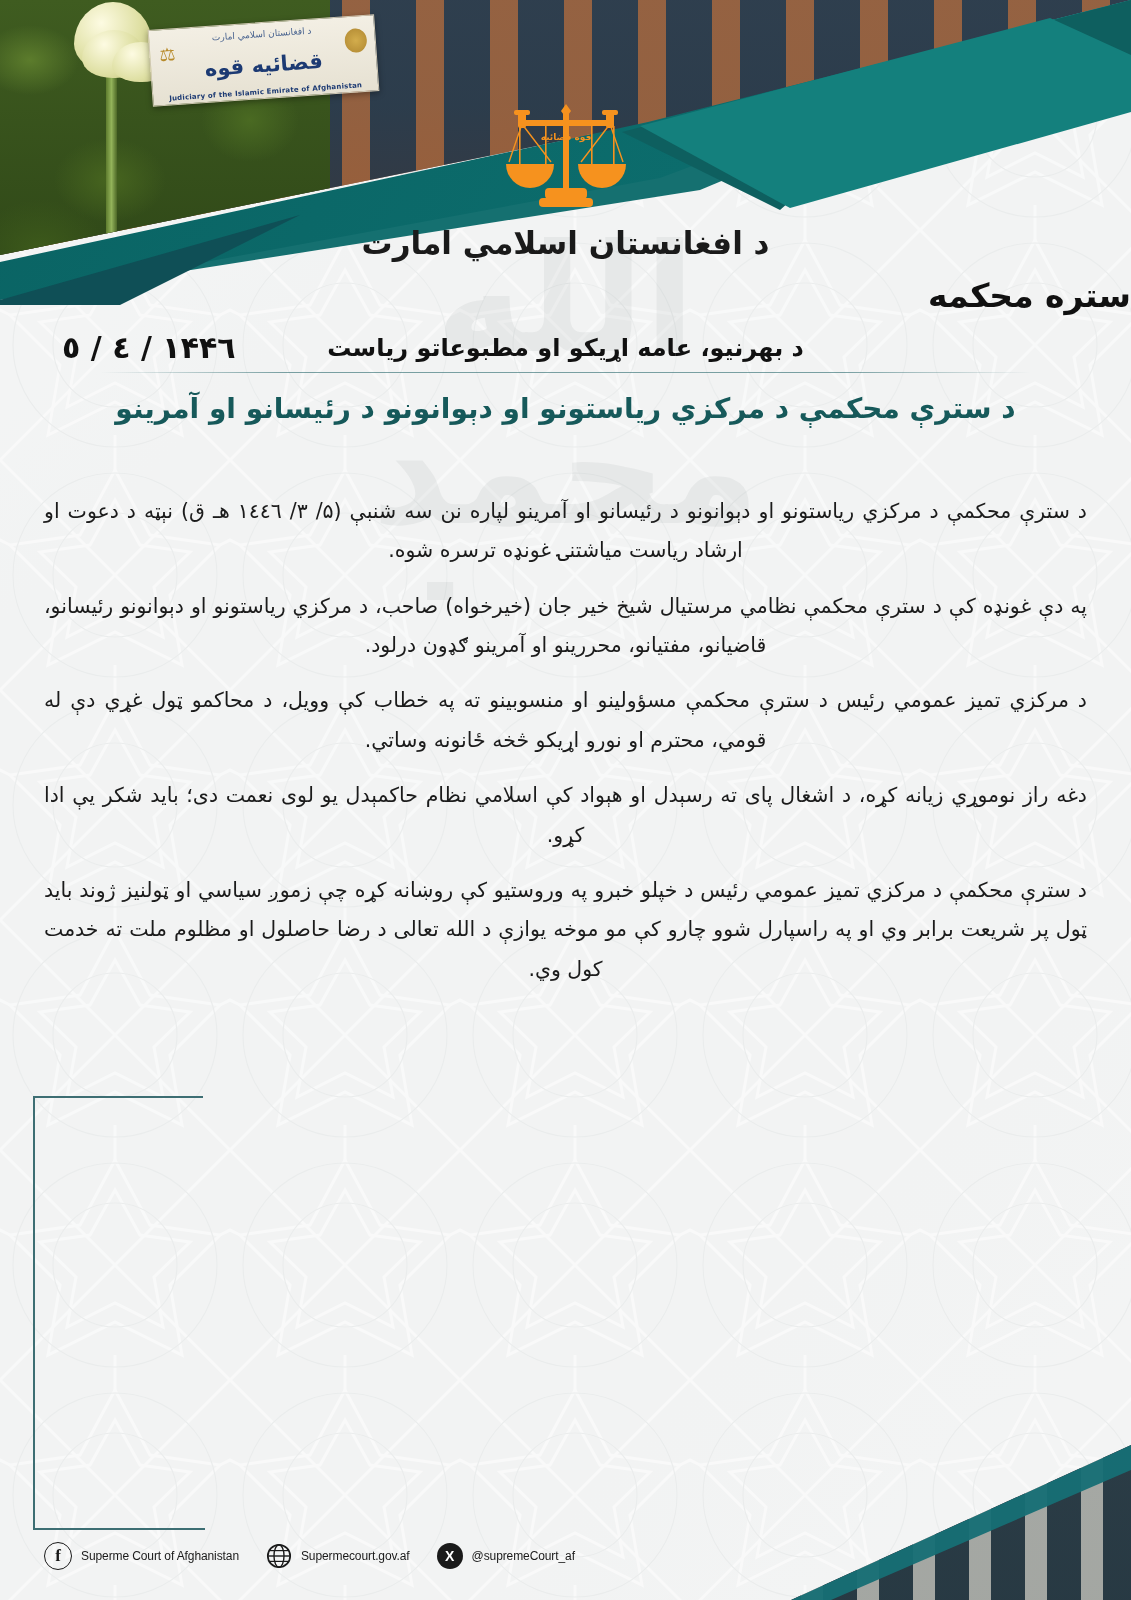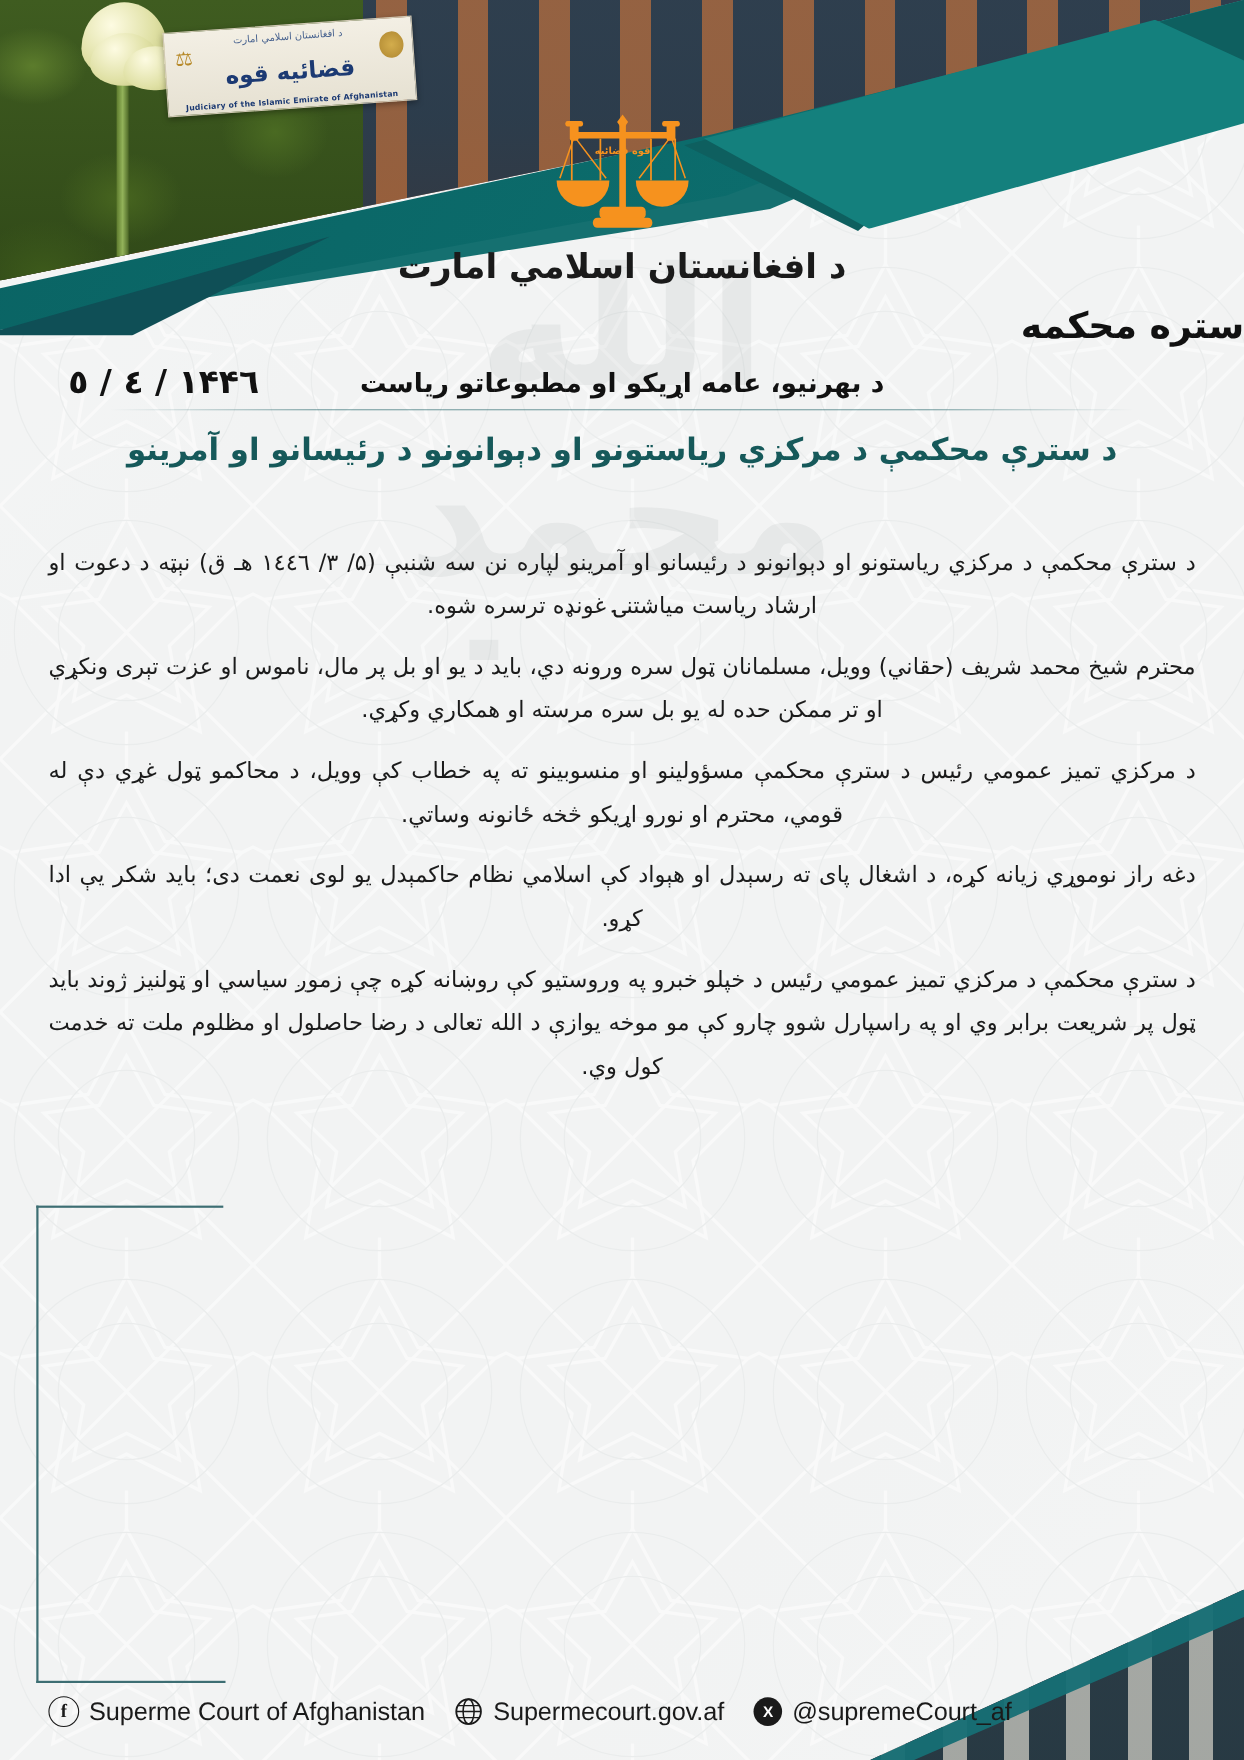--- a/index.html
+++ b/index.html
@@ -211,21 +211,21 @@
     background:#3d6e73;
   }
 
   
   .footer{
     position:absolute;left:44px;bottom:30px;z-index:7;
     display:flex;align-items:center;gap:13px;direction:ltr;
   }
   .f-item{display:flex;align-items:center;gap:9px;margin-right:14px;}
   .f-item .label{
-    font-size:23px;color:#1a1a1a;font-family:"Liberation Sans",sans-serif;letter-spacing:-.1px;
+    font-size:12px;color:#1a1a1a;font-family:"Liberation Sans",sans-serif;letter-spacing:-.1px;
   }
   .ico{width:26px;height:26px;flex:0 0 26px;display:block;}
 
   .fb-ico{border:1.6px solid #1a1a1a;border-radius:50%;display:flex;align-items:center;justify-content:center;
     font-family:"Liberation Serif",serif;font-size:17px;font-weight:700;color:#1a1a1a;}
   .x-ico{border-radius:50%;background:#1a1a1a;color:#fff;display:flex;align-items:center;justify-content:center;
     font-size:14px;font-weight:700;font-family:"Liberation Sans",sans-serif;}
 </style>
 </head>
 <body>
@@ -307,21 +307,21 @@
   <div class="dept-name">د بهرنیو، عامه اړیکو او مطبوعاتو ریاست</div>
   <div class="issue-date">۱۴۴٦ / ٤ / ٥</div>
   <div class="hr-head"></div>
 
   <div class="headline">
     <div>د سترې محکمې د مرکزي ریاستونو او دېوانونو د رئیسانو او آمرینو</div>
   </div>
 
   <div class="body-wrap">
     <p>د سترې محکمې د مرکزي ریاستونو او دېوانونو د رئیسانو او آمرینو لپاره نن سه شنبې (۵/ ۳/ ۱٤٤٦ هـ ق) نېټه د دعوت او ارشاد ریاست میاشتنۍ غونډه ترسره شوه.</p>
-    <p>محترم شیخ محمد شریف (حقاني) وویل، مسلمانان ټول سره ورونه دي، باید د یو او بل پر مال، ناموس او عزت تېری ونکړي او تر ممکن حده له یو بل سره مرسته او همکاري وکړي.</p>
+    <p>په دې غونډه کې د سترې محکمې نظامي مرستیال شیخ خیر جان (خیرخواه) صاحب، د مرکزي ریاستونو او دېوانونو رئیسانو، قاضیانو، مفتیانو، محررینو او آمرینو ګډون درلود.</p>
     <p>د مرکزي تمیز عمومي رئیس د سترې محکمې مسؤولینو او منسوبینو ته په خطاب کې وویل، د محاکمو ټول غړي دې له قومي، محترم او نورو اړیکو څخه ځانونه وساتي.</p>
     <p>دغه راز نوموړي زیانه کړه، د اشغال پای ته رسېدل او هېواد کې اسلامي نظام حاکمېدل یو لوی نعمت دی؛ باید شکر یې ادا کړو.</p>
     <p>د سترې محکمې د مرکزي تمیز عمومي رئیس د خپلو خبرو په وروستیو کې روښانه کړه چې زموږ سیاسي او ټولنیز ژوند باید ټول پر شریعت برابر وي او په راسپارل شوو چارو کې مو موخه یوازې د الله تعالی د رضا حاصلول او مظلوم ملت ته خدمت کول وي.</p>
   </div>
 
   <div class="lframe-top"></div>
   <div class="lframe"></div>
 
   <div class="photo-bottom">
     <div class="img"></div>

